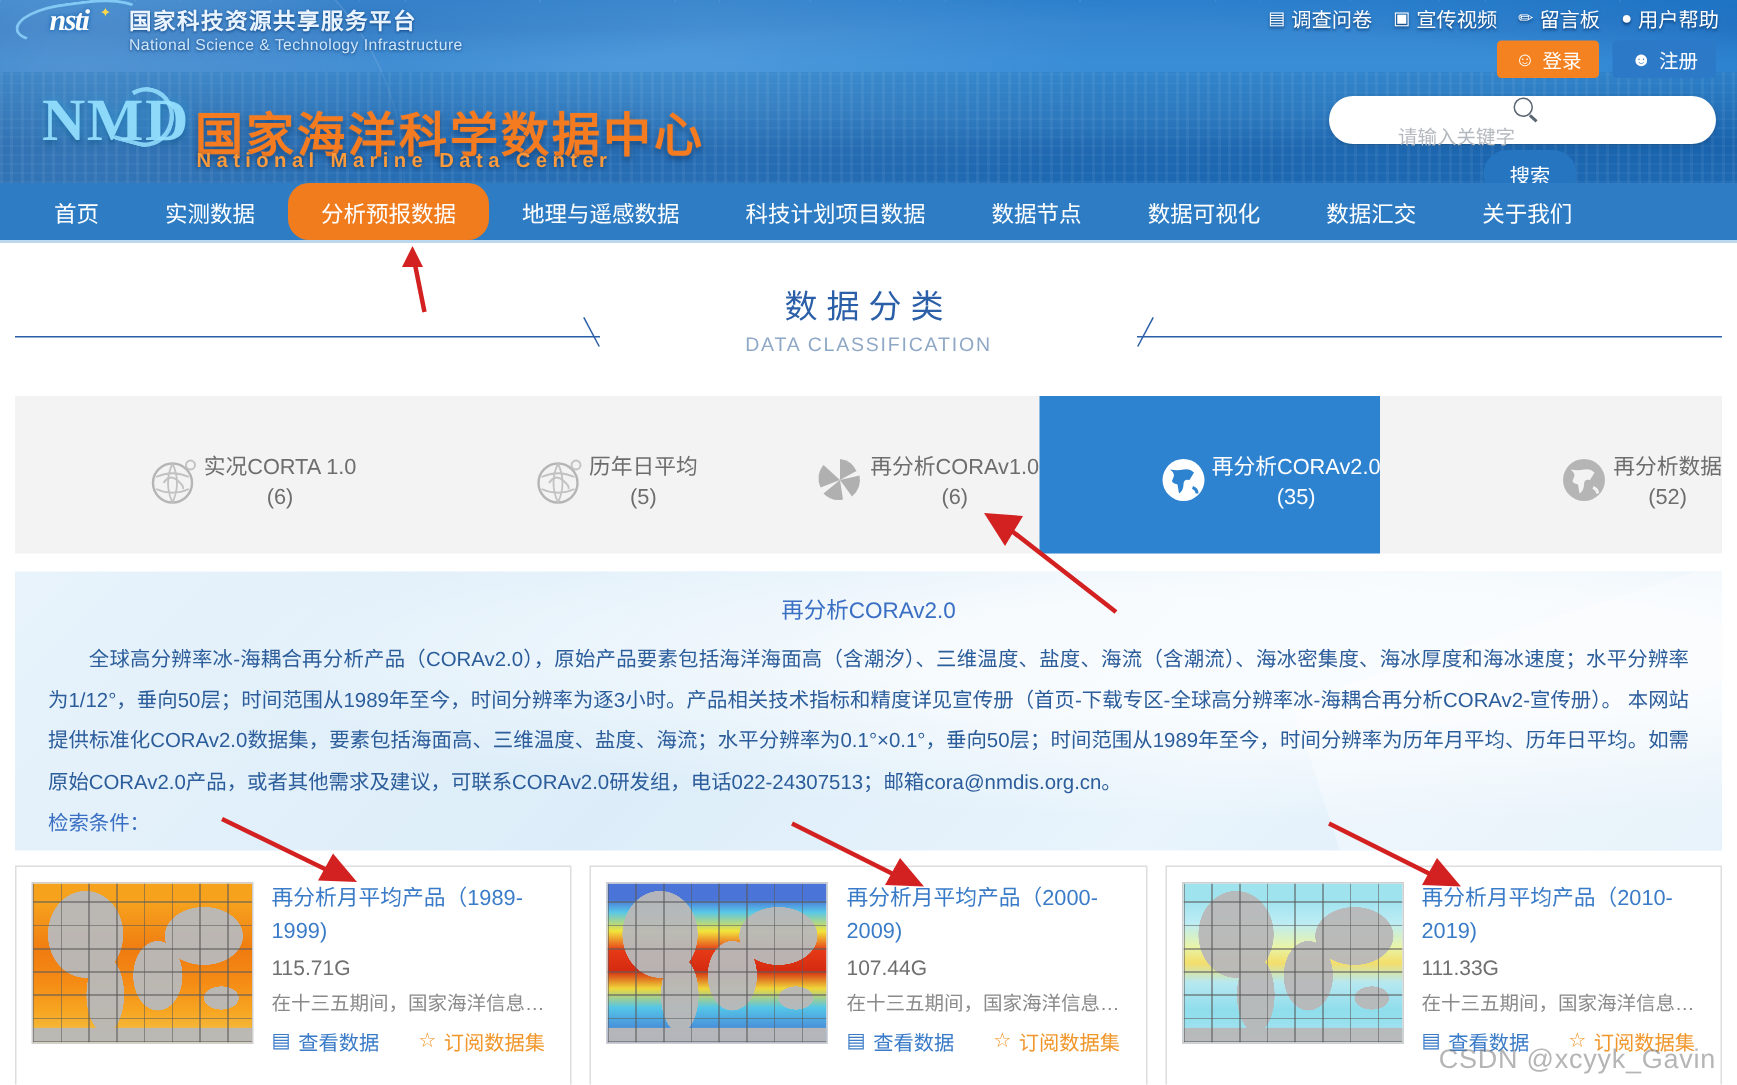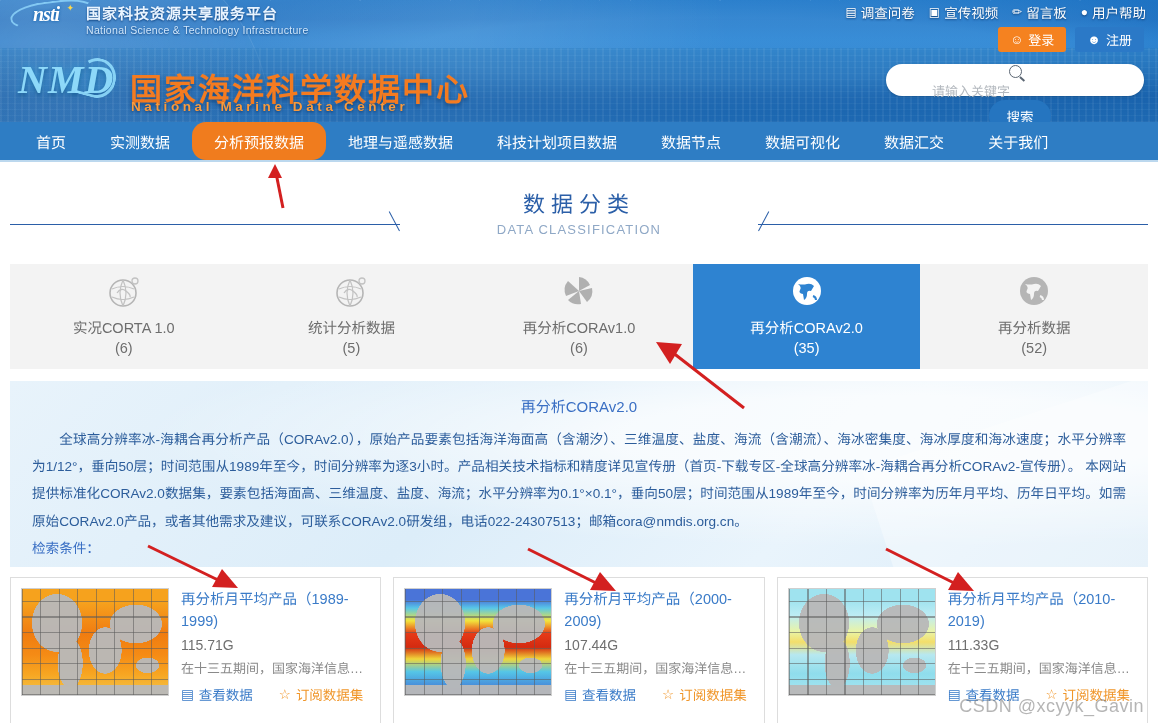--- a/index.html
+++ b/index.html
@@ -72,23 +72,23 @@
   .nsti-cn {
     font-size: 15px; color: #e9f4ff; letter-spacing: 1px;
     font-weight: bold; text-shadow: 0 1px 2px rgba(0,50,110,.8);
   }
   .nsti-en {
     font-size: 10.5px; color: #cfe6fb; letter-spacing: .3px; margin-top: 1px;
     text-shadow: 0 1px 2px rgba(0,50,110,.8);
   }
 
   .nmdc-logo {
-    position: absolute; left: 18px; top: 56px;
+    position: absolute; left: 28px; top: 56px;
     font-family: "Liberation Serif", serif;
-    font-size: 40px; font-weight: bold; font-style: italic;
+    font-size: 40px; font-weight: bold; 
     color: rgba(150,225,255,0.92);
     letter-spacing: 1px;
     text-shadow: 0 0 8px rgba(60,170,230,.8), 0 2px 4px rgba(0,50,100,.7);
   }
   .nmdc-swirl {
     position: absolute; left: 78px; top: 58px; width: 38px; height: 40px;
     border: 3px solid rgba(150,225,255,0.85);
     border-radius: 50% 50% 50% 10%;
     border-left-color: transparent;
     transform: rotate(15deg);
@@ -208,21 +208,21 @@
 
   
   .cat-strip {
     margin-top: 18px;
     height: 105px;
     background: #f3f3f3;
     display: flex; align-items: stretch;
   }
   .cat-card {
     flex: 1 1 0;
-    display: flex; flex-direction: column; align-items: center; justify-content: flex-start;
+    display: flex; align-items: center; justify-content: flex-end;
     cursor: pointer;
     padding-top: 6px;
   }
   .cat-card.active { background: #2e83d1; }
   .cat-icon { height: 42px; display: flex; align-items: center; justify-content: center; }
   .cat-label {
     margin-top: 7px; font-size: 14.5px; color: #6d6d6d; text-align: center; line-height: 1.35;
   }
   .cat-card.active .cat-label { color: #ffffff; }
 
@@ -425,21 +425,21 @@
     <div class="cat-card">
       <div class="cat-icon">
         <svg width="40" height="40" viewBox="0 0 40 40">
           <circle cx="19" cy="22" r="13" fill="none" stroke="#b5b5b5" stroke-width="1.6"></circle>
           <path d="M8 18 Q19 13 30 18 M8 26 Q19 31 30 26 M19 9 Q13 22 19 35 M19 9 Q25 22 19 35" fill="none" stroke="#c2c2c2" stroke-width="1.2"></path>
           <path d="M13 22 q4 -6 9 -2 t4 6" fill="none" stroke="#c2c2c2" stroke-width="1.3"></path>
           <circle cx="31" cy="10" r="3" fill="none" stroke="#c2c2c2" stroke-width="1.3"></circle>
         </svg>
       </div>
       <div class="cat-label">
-        <span>统计分析数据</span><br>
+        <span>历年日平均</span><br>
         <span>(5)</span>
       </div>
     </div>
 
     <div class="cat-card">
       <div class="cat-icon">
         <svg width="40" height="40" viewBox="0 0 40 40">
           <path d="M20 20 L20 6 A14 14 0 0 1 31 14 Z" fill="#b0b0b0"></path>
           <path d="M20 20 L33 17 A14 14 0 0 1 28 31 Z" fill="#b0b0b0"></path>
           <path d="M20 20 L22 33 A14 14 0 0 1 9 29 Z" fill="#b0b0b0"></path>

